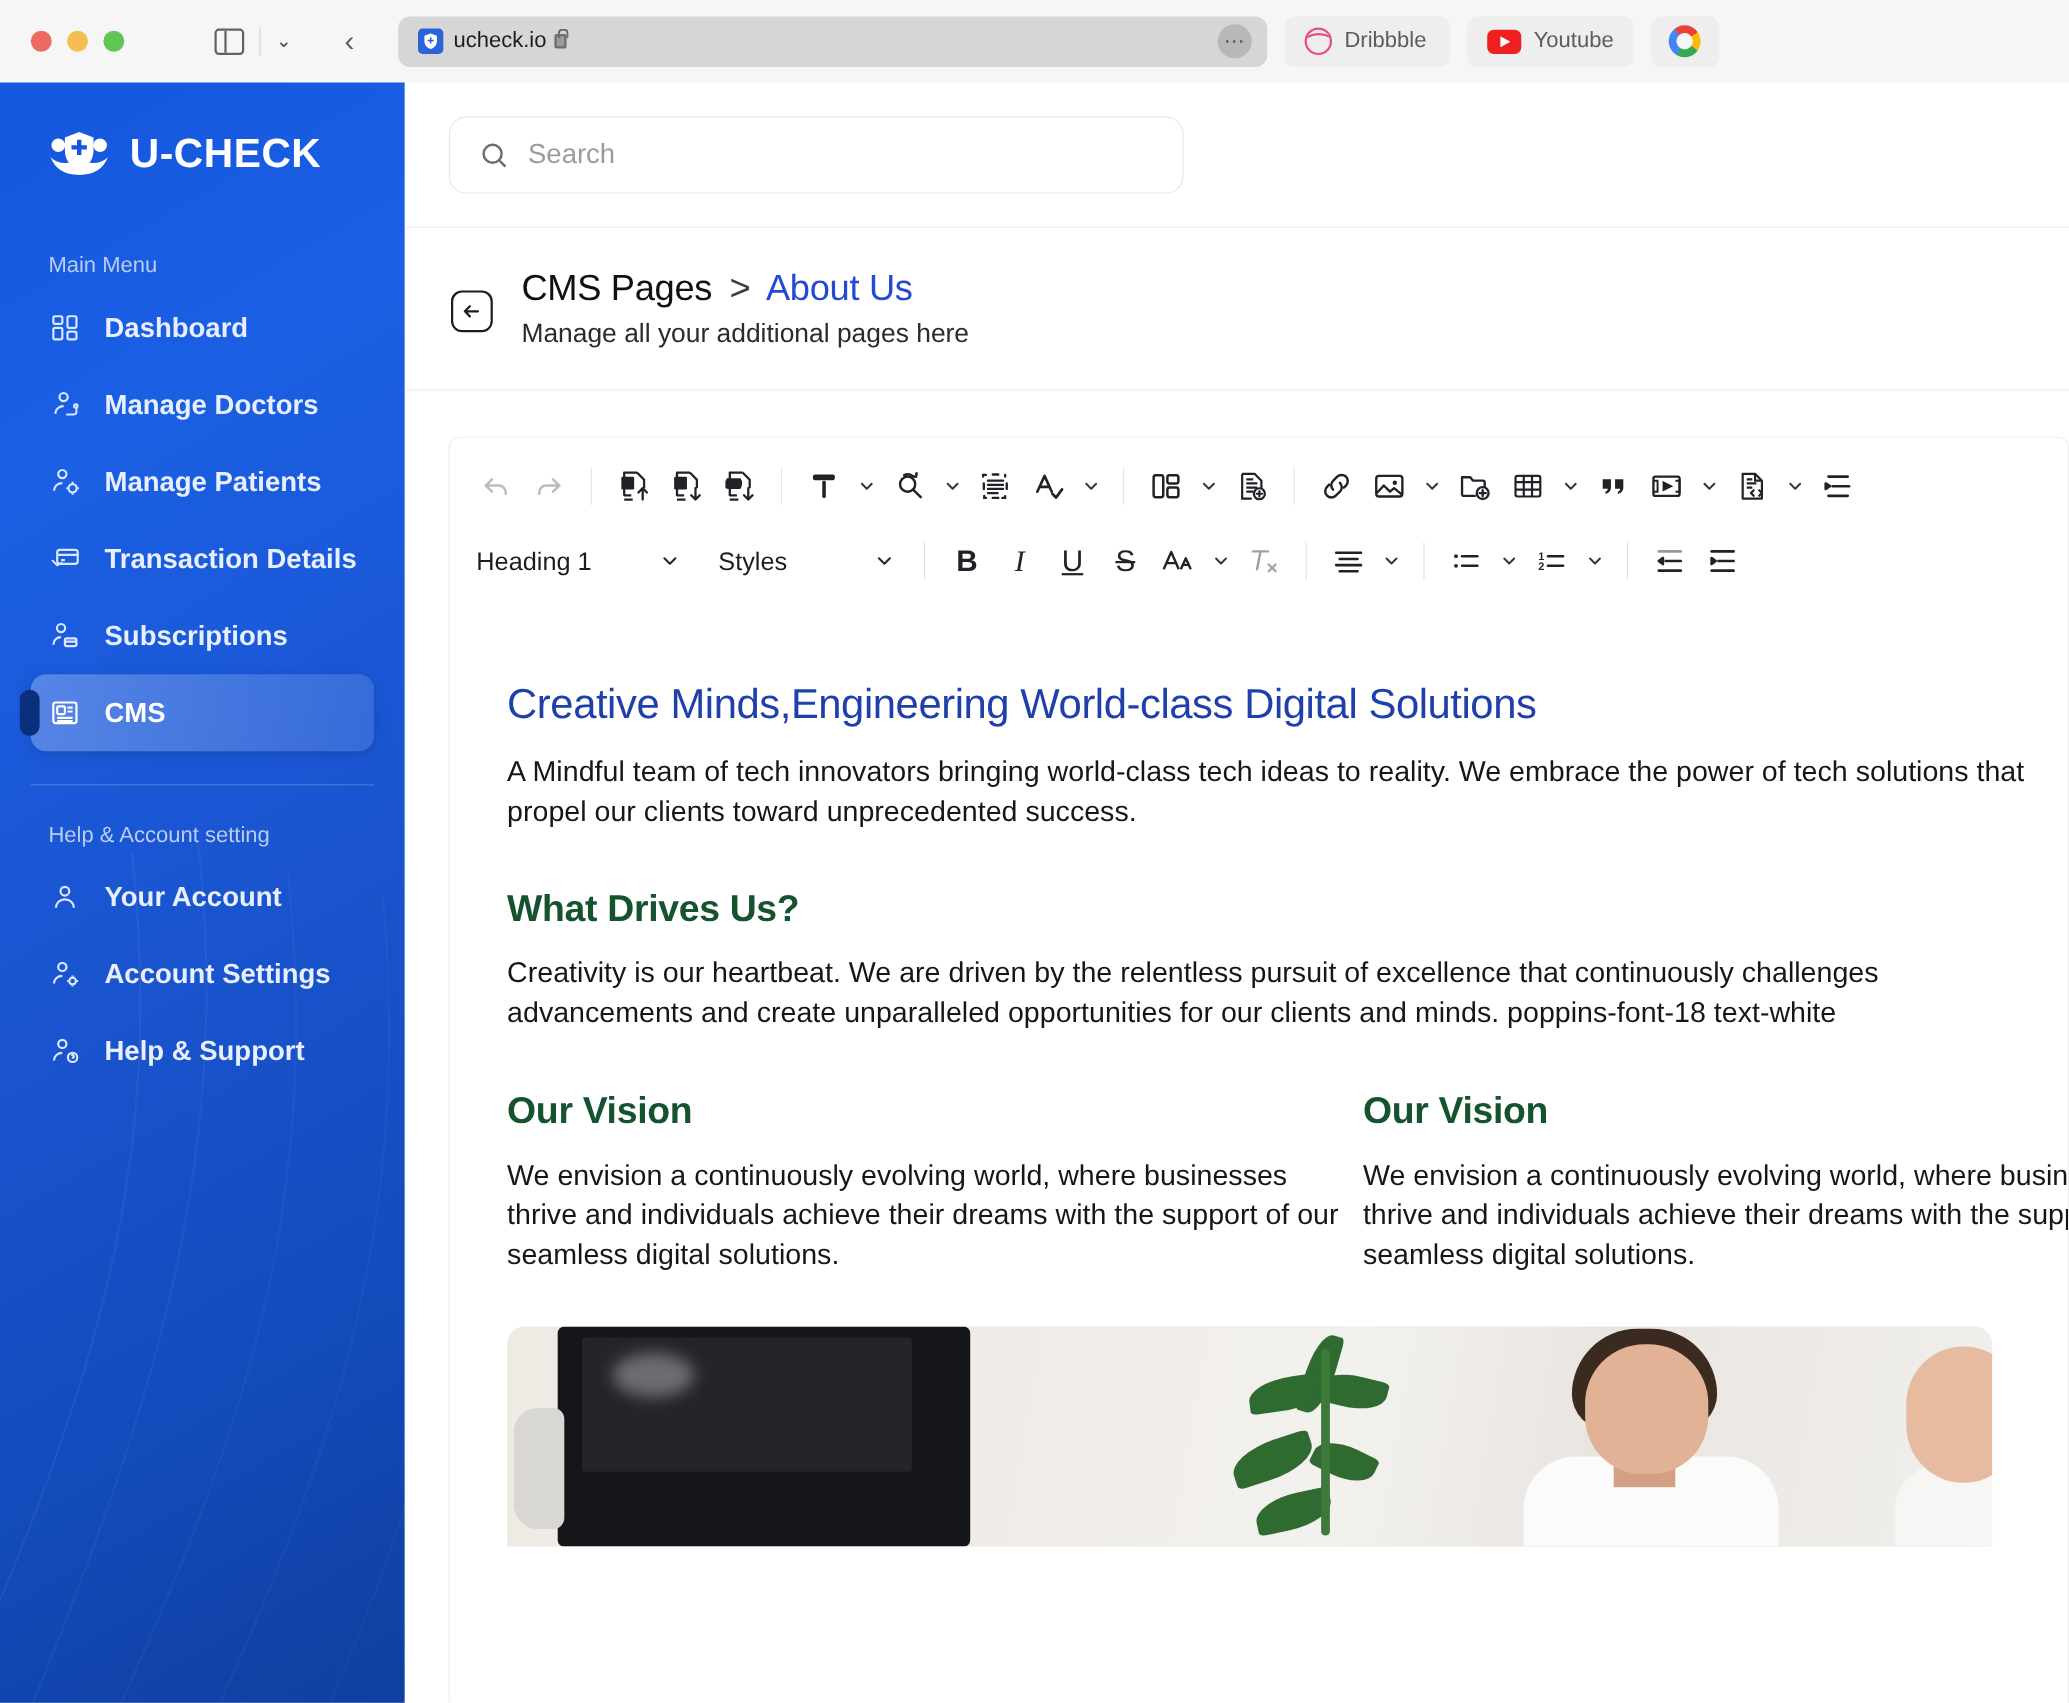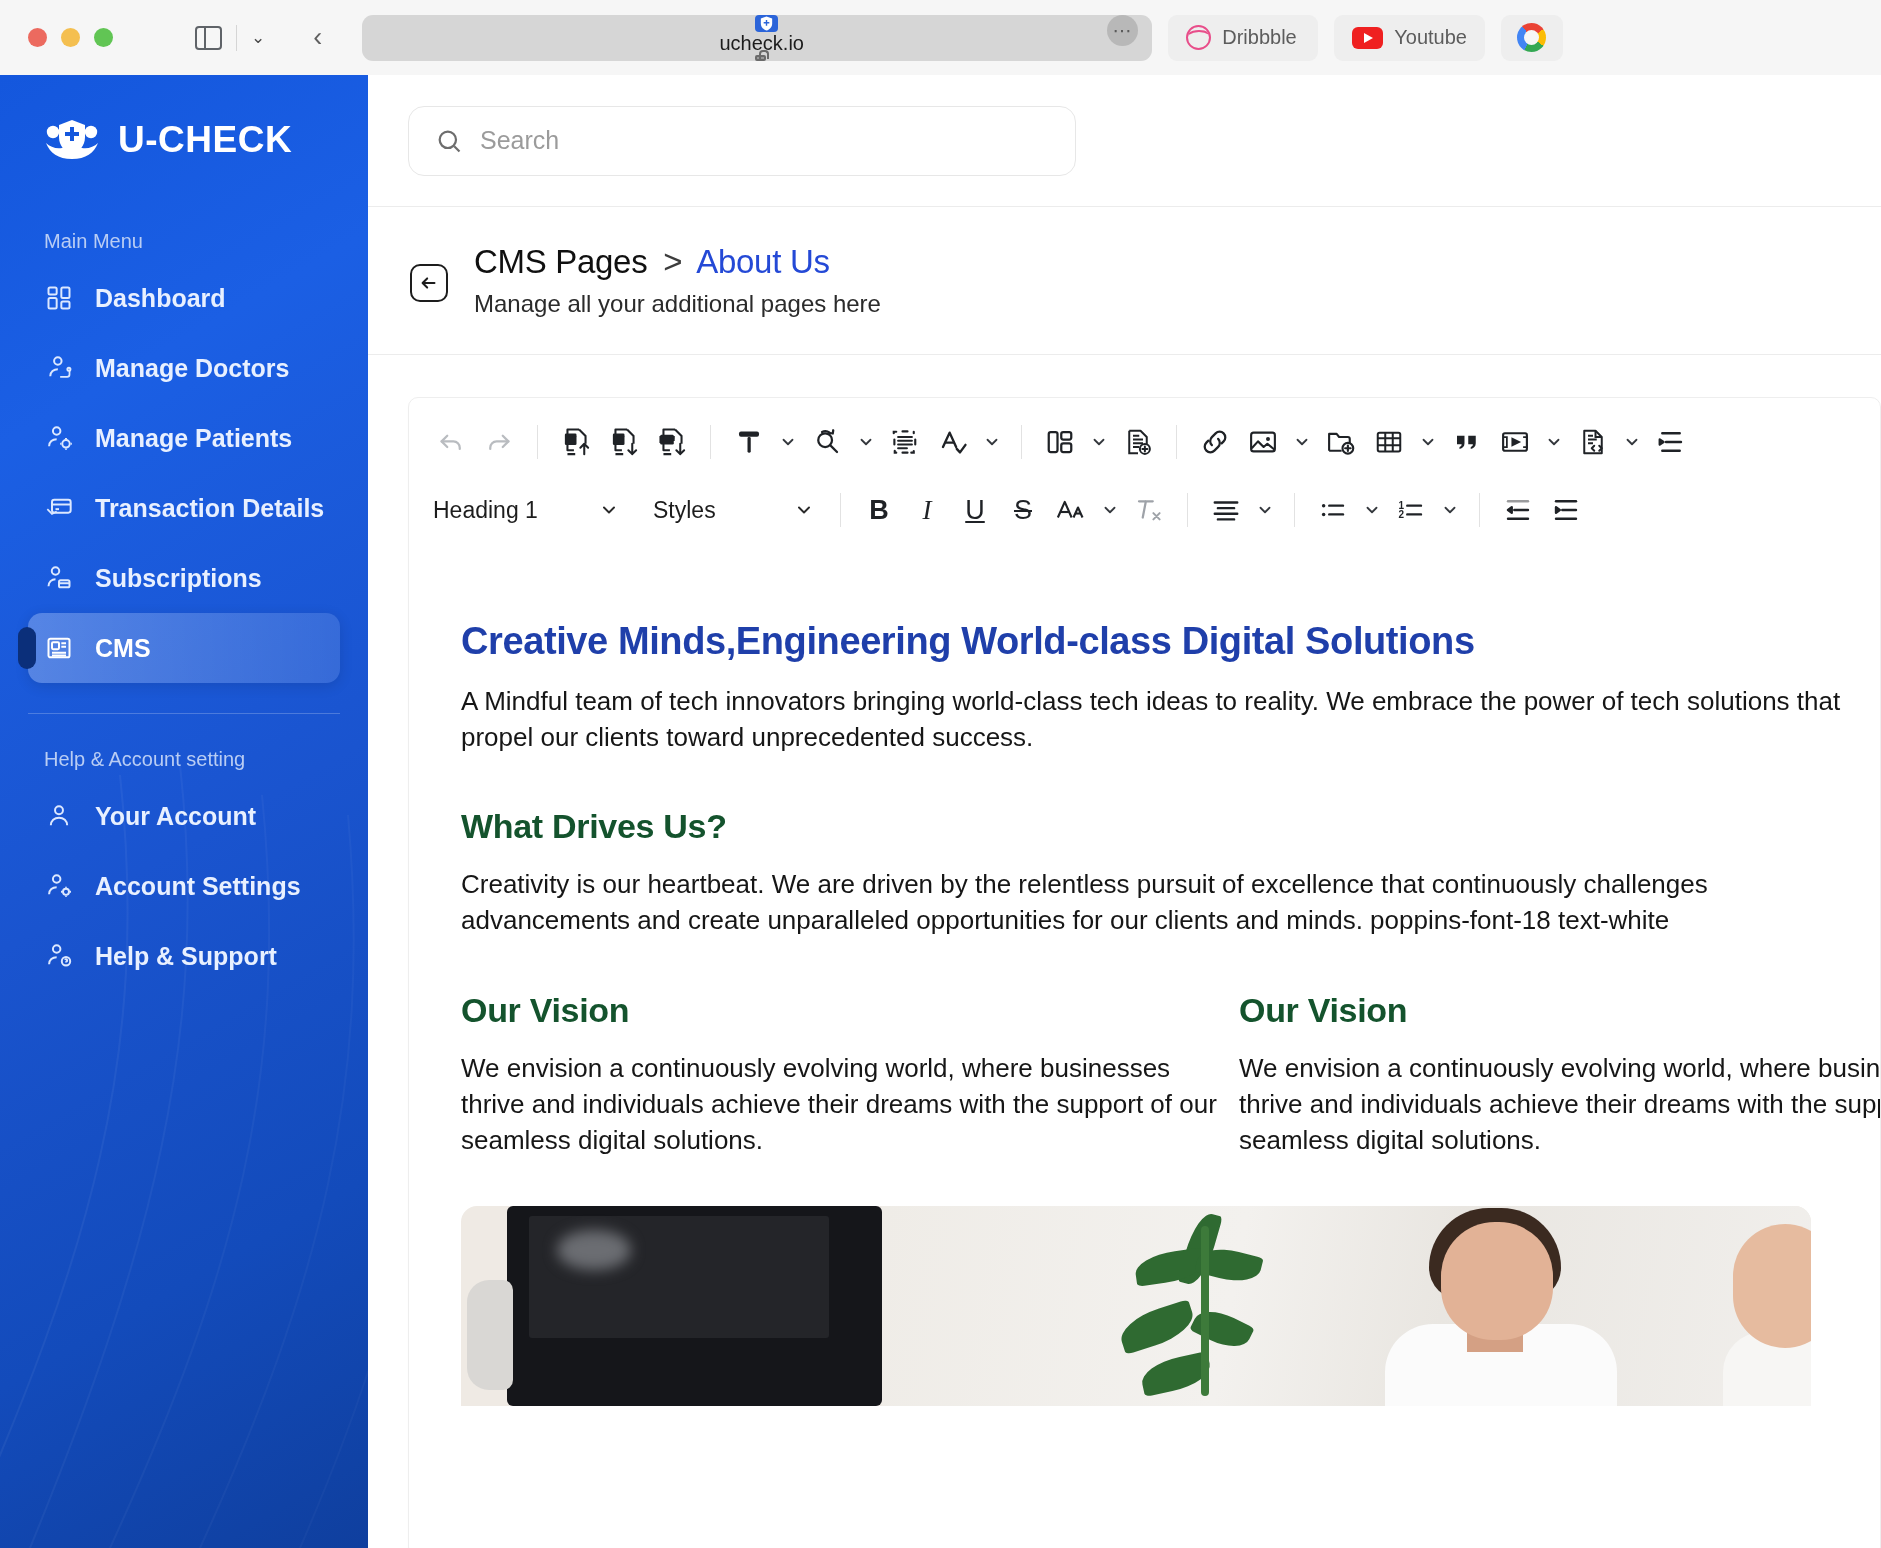--- a/index.html
+++ b/index.html
@@ -31,21 +31,20 @@
 
   .nav-back { margin-left: 48px; color: #606060; font-size: 27px; font-weight: 300; line-height: 1; }
 
   .url-bar {
     margin-left: 40px;
     width: 790px; height: 46px;
     background: #d6d6d6;
     border-radius: 11px;
     display: flex; align-items: center;
     position: relative;
-    flex-direction: column;
   }
   .url-shield {
     margin-left: 18px; width: 23px; height: 23px;
     border-radius: 4px;
     background: #2b64d9;
     display: flex; align-items: center; justify-content: center;
     color: #fff; font-size: 13px; font-weight: bold;
   }
   .url-text { margin-left: 9px; font-size: 20px; color: #1c1c1c; }
   .url-lock {
@@ -196,21 +195,21 @@
   .tb-select.w1 { width: 200px; }
   .tb-select.w2 { width: 175px; }
   .tb-label { font-size: 23px; color: #1d1d1d; }
   .tb-bold { font-size: 27px; font-weight: 700; }
   .tb-ital { font-size: 27px; font-style: italic; font-family: "Liberation Serif", serif; }
   .tb-und  { font-size: 27px; text-decoration: underline; }
   .tb-strk { font-size: 27px; text-decoration: line-through; }
 
   .canvas { padding: 64px 0 0 52px; }
   .h1-blue {
-    color: #1f3faa; font-size: 38px; font-weight: 700; letter-spacing: -.4px;
+    color: #1f3faa; font-size: 38px; font-weight: 400; letter-spacing: -.4px;
   }
   .h2-blue {
     color: #14532d; font-size: 34px; font-weight: 600; letter-spacing: -.3px;
   }
   .body-p {
     color: #161616; font-size: 26px; line-height: 1.39; margin-top: 20px;
     max-width: 1520px;
   }
   .vision-grid { display: flex; gap: 0; margin-top: 52px; }
   .vis-col { width: 778px; flex: none; }

